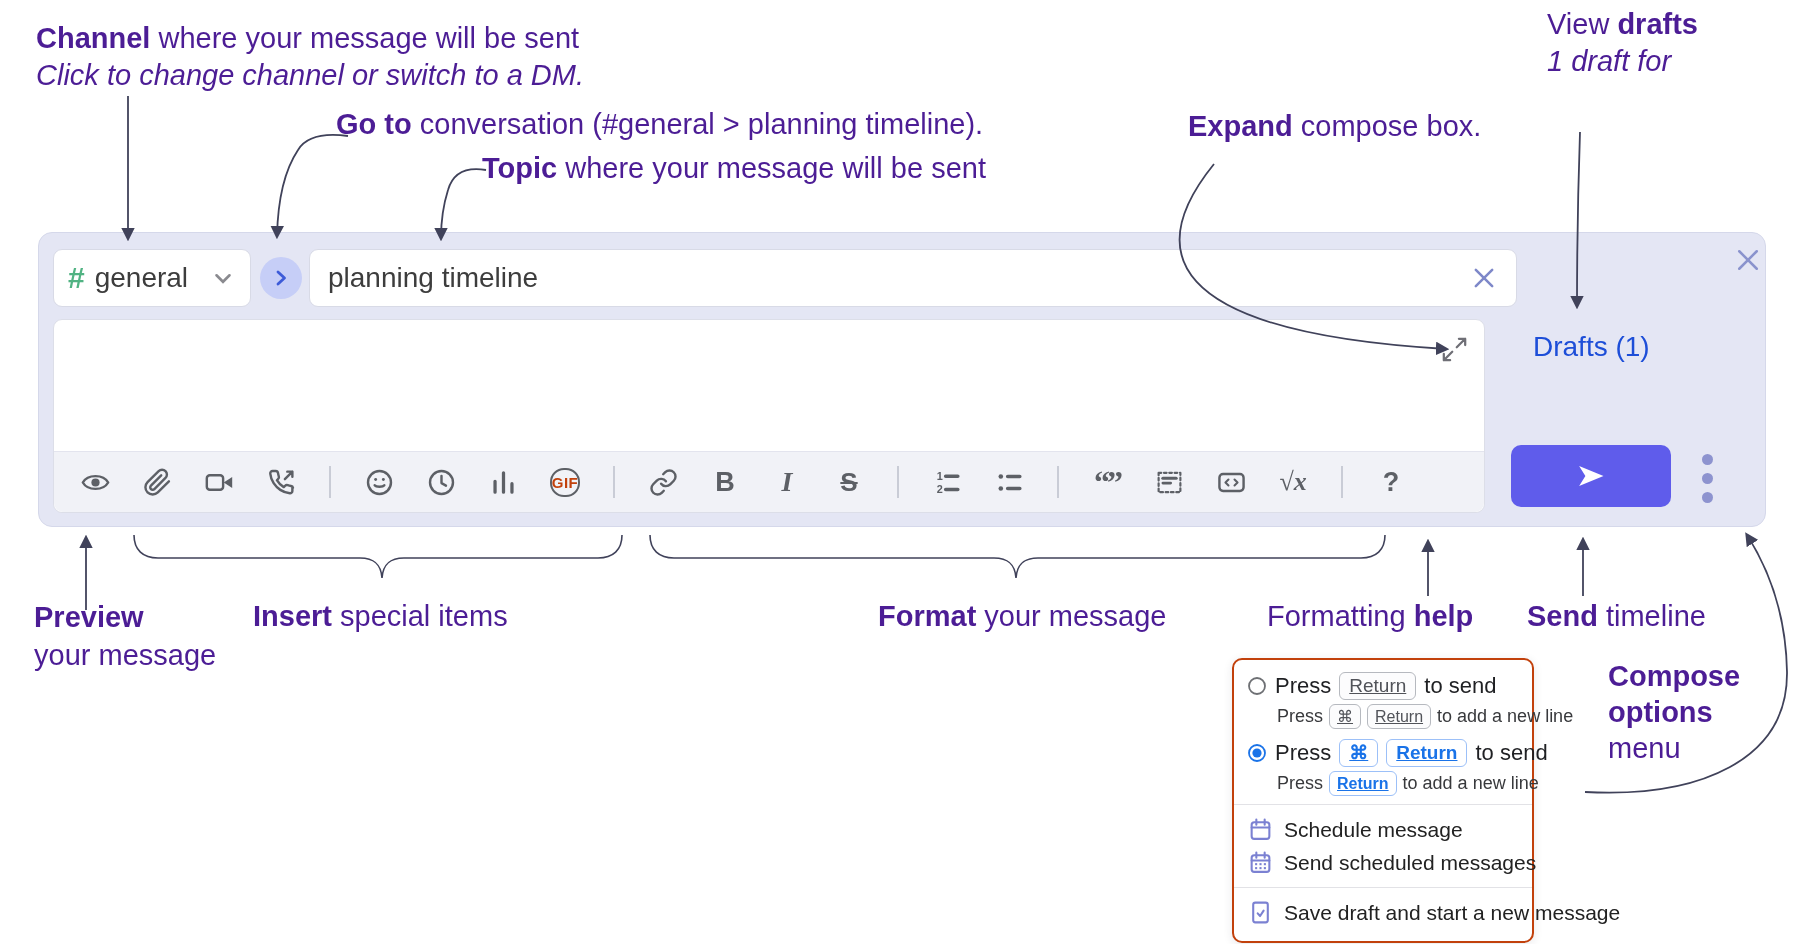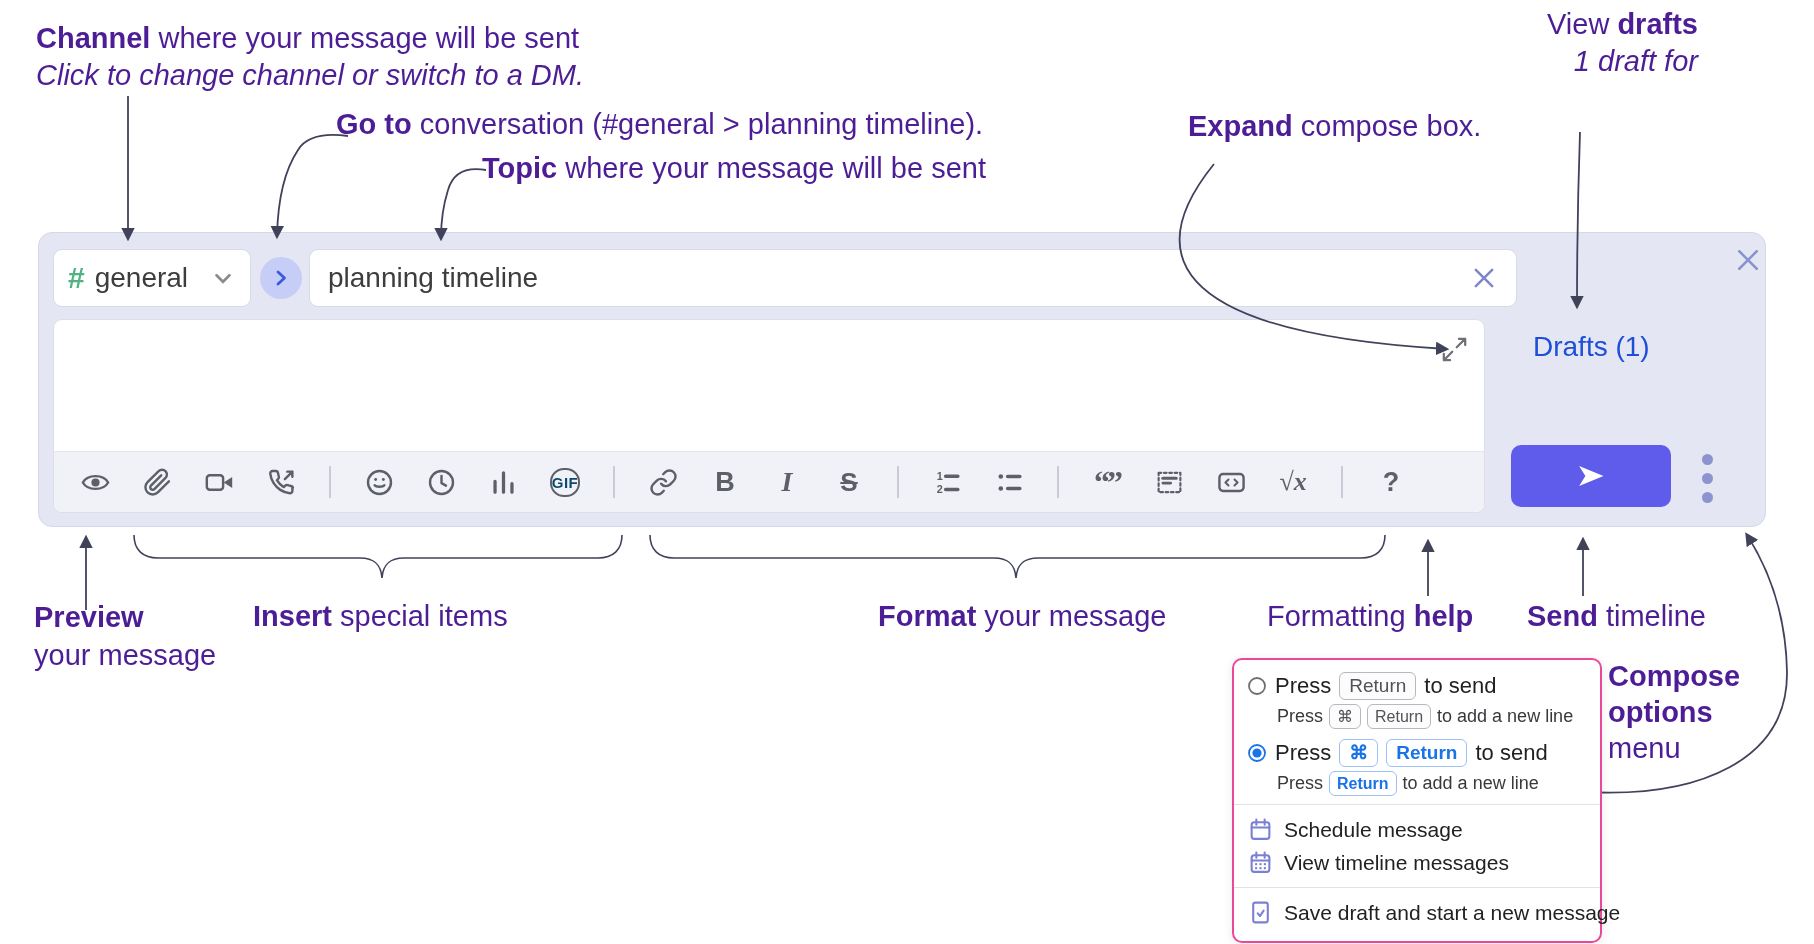--- a/index.html
+++ b/index.html
@@ -3,21 +3,21 @@
 <meta charset="utf-8">
 <style>
   html,body{margin:0;padding:0;}
   body{
     width:1814px;height:944px;position:relative;background:#ffffff;
     font-family:"Liberation Sans",sans-serif;overflow:hidden;color:#373a4d;
   }
   
   .ann{position:absolute;font-size:29px;line-height:37px;color:#4c1d95;white-space:nowrap;z-index:2;}
   .ann b{font-weight:700;}
-  .it{font-style:italic;text-align:right;}
+  .it{font-style:italic;}
   .overlay{position:absolute;left:0;top:0;z-index:2;pointer-events:none;}
   
   .compose{position:absolute;left:38px;top:232px;width:1728px;height:295px;background:#e4e6f4;
     border:1px solid #d5d8ea;border-radius:14px;box-sizing:border-box;z-index:1;}
   .chan-btn{position:absolute;left:14px;top:16px;width:198px;height:58px;background:#fff;border:1px solid #d8dae6;
     border-radius:9px;box-sizing:border-box;display:flex;align-items:center;padding:0 14px;cursor:pointer;}
   .hash{color:#51b383;font-weight:700;font-size:30px;}
   .chan-label{font-size:28px;color:#3d3d3d;margin-left:10px;}
   .chev{margin-left:auto;display:flex;}
   .go-btn{position:absolute;left:221px;top:24px;width:42px;height:42px;border-radius:50%;background:#c6cef7;
@@ -32,36 +32,36 @@
   .expand{position:absolute;right:16px;top:16px;display:flex;cursor:pointer;}
   .toolbar{position:absolute;left:0;right:0;bottom:0;height:60px;background:#f1f2f7;border-top:1px solid #e3e4ee;
     border-radius:0 0 9px 9px;display:flex;align-items:center;padding:0 16px;gap:12px;}
   .tbi{width:50px;height:44px;display:flex;align-items:center;justify-content:center;cursor:pointer;}
   .tbdiv{width:24px;height:34px;display:flex;align-items:center;justify-content:center;}
   .tbdiv i{display:block;width:2px;height:32px;background:#c9ccd6;}
   .tb-b{font-weight:800;font-size:27px;color:#5d6066;}
   .tb-i{font-style:italic;font-family:"Liberation Serif",serif;font-weight:700;font-size:28px;color:#5d6066;}
   .tb-s{font-weight:700;font-size:26px;color:#5d6066;text-decoration:line-through;}
   .tb-q{font-size:27px;font-weight:600;color:#5d6066;}
-  .gifbox{border:2.4px solid #5d6066;border-radius:14px;font-size:15px;font-weight:700;padding:4px 0;color:#0c4a6e;letter-spacing:.5px;}
+  .gifbox{border:2.4px solid #5d6066;border-radius:14px;font-size:15px;font-weight:700;padding:4px 0;color:#c2410c;letter-spacing:.5px;}
   .mathx{font-family:"Liberation Serif",serif;font-style:italic;font-weight:600;font-size:26px;color:#5d6066;}
   .drafts{position:absolute;left:1494px;top:98px;font-size:28px;color:#6a75c4;cursor:pointer;}
   .send{position:absolute;left:1472px;top:212px;width:160px;height:62px;background:#5f5ceb;border-radius:10px;
     display:flex;align-items:center;justify-content:center;cursor:pointer;}
   .kebab{position:absolute;left:1648px;top:216px;width:40px;height:58px;display:flex;flex-direction:column;
     align-items:center;justify-content:center;gap:8px;cursor:pointer;}
   .kebab i{width:11px;height:11px;border-radius:50%;background:#8d93cf;display:block;}
   
-  .menu{position:absolute;left:1232px;top:658px;width:370px;background:#fff;border:2px solid #ec4899;
+  .menu{position:absolute;left:1232px;top:658px;width:302px;background:#fff;border:2px solid #c2410c;
     border-radius:10px;box-sizing:border-box;padding:12px 13px;z-index:3;box-shadow:0 2px 10px rgba(40,40,60,.10);}
   .opt{display:flex;align-items:center;gap:8px;font-size:22px;color:#1f2023;white-space:nowrap;}
   .opt .radio{display:flex;}
   .sub{display:flex;align-items:center;gap:6px;font-size:18px;color:#38393c;margin:4px 0 10px 30px;white-space:nowrap;}
   .key{border:1.5px solid #b6b9bf;background:#fcfcfd;color:#515359;border-radius:6px;padding:1px 9px;
-    font-size:19px;line-height:24px;display:inline-block;}
+    font-size:19px;line-height:24px;display:inline-block;text-decoration:underline;}
   .key.sm{font-size:16px;line-height:21px;padding:1px 7px;}
   .key.blue{border-color:#9cc0f8;color:#1a73e8;background:#fff;font-weight:600;}
   .mdiv{border-top:1px solid #e2e2e6;margin:8px -13px 8px -13px;}
   .mi{display:flex;align-items:flex-end;gap:11px;font-size:21px;color:#222;padding:4px 1px;white-space:nowrap;cursor:pointer;}
   .mi .micon{display:flex;}
 </style>
 </head>
 <body>
 
 <div class="compose">
@@ -342,21 +342,21 @@
           <g fill="#7b81d2" stroke="none">
             <rect x="6.8" y="12.6" width="2" height="2"></rect>
             <rect x="11" y="12.6" width="2" height="2"></rect>
             <rect x="15.2" y="12.6" width="2" height="2"></rect>
             <rect x="6.8" y="16.4" width="2" height="2"></rect>
             <rect x="11" y="16.4" width="2" height="2"></rect>
             <rect x="15.2" y="16.4" width="2" height="2"></rect>
           </g>
         </svg>
     </span>
-    <span>View timeline messages</span>
+    <span>Send scheduled messages</span>
   </div>
   <div class="mdiv"></div>
   <div class="mi">
     <span class="micon">
       <svg viewBox="0 0 24 24" width="25" height="25" fill="none" stroke="#7b81d2" stroke-width="2" stroke-linecap="round" stroke-linejoin="round">
           <rect x="5" y="2.5" width="14" height="19" rx="2"></rect>
           <path d="M9.3 12.8l2.3 2.6 3.4-5.2"></path>
         </svg>
     </span>
     <span>Save draft and start a new message</span>

